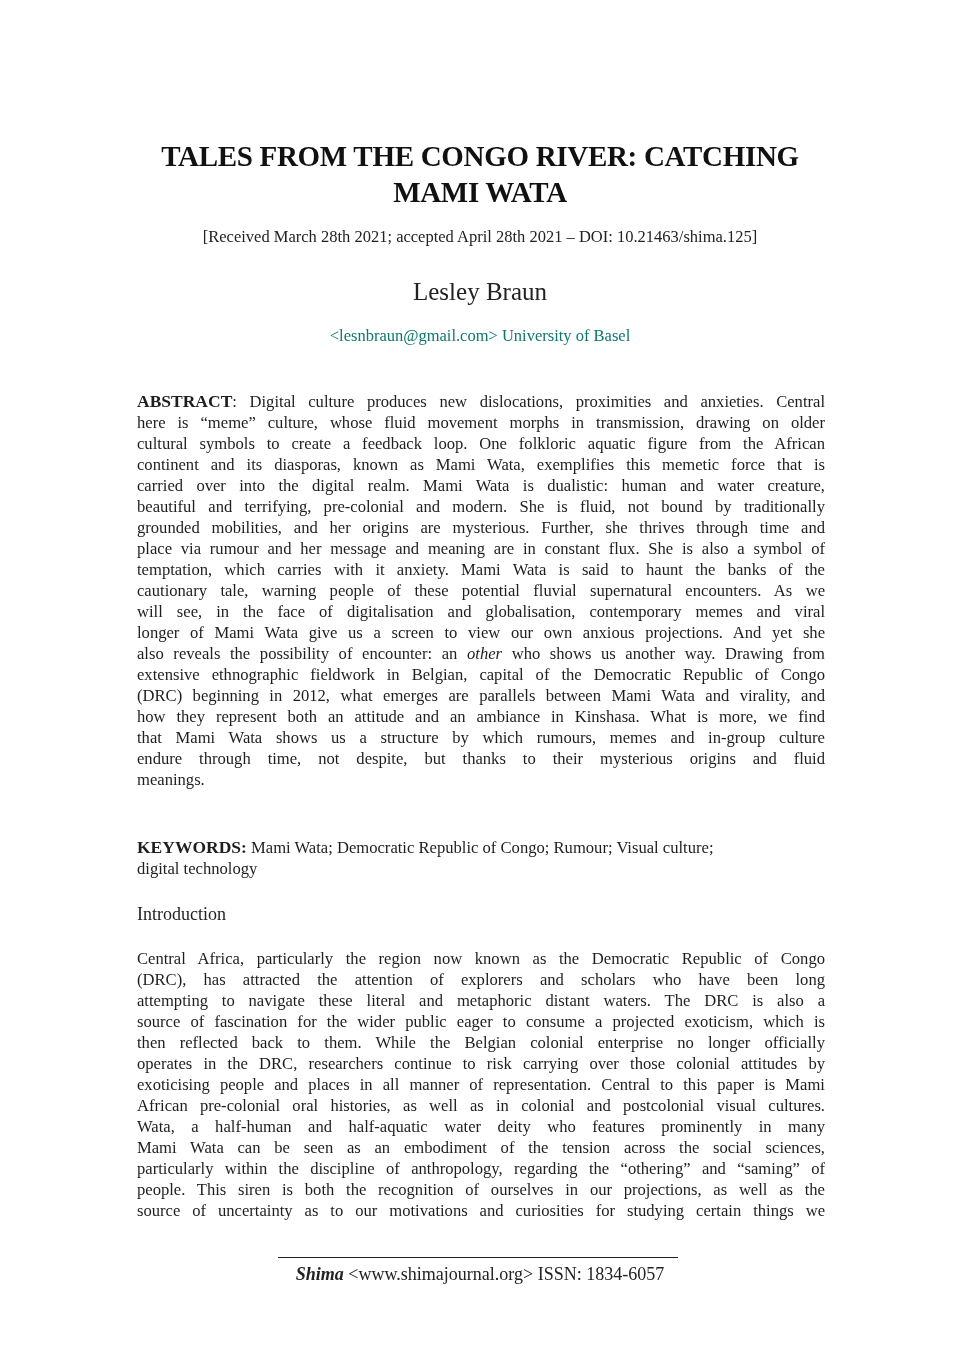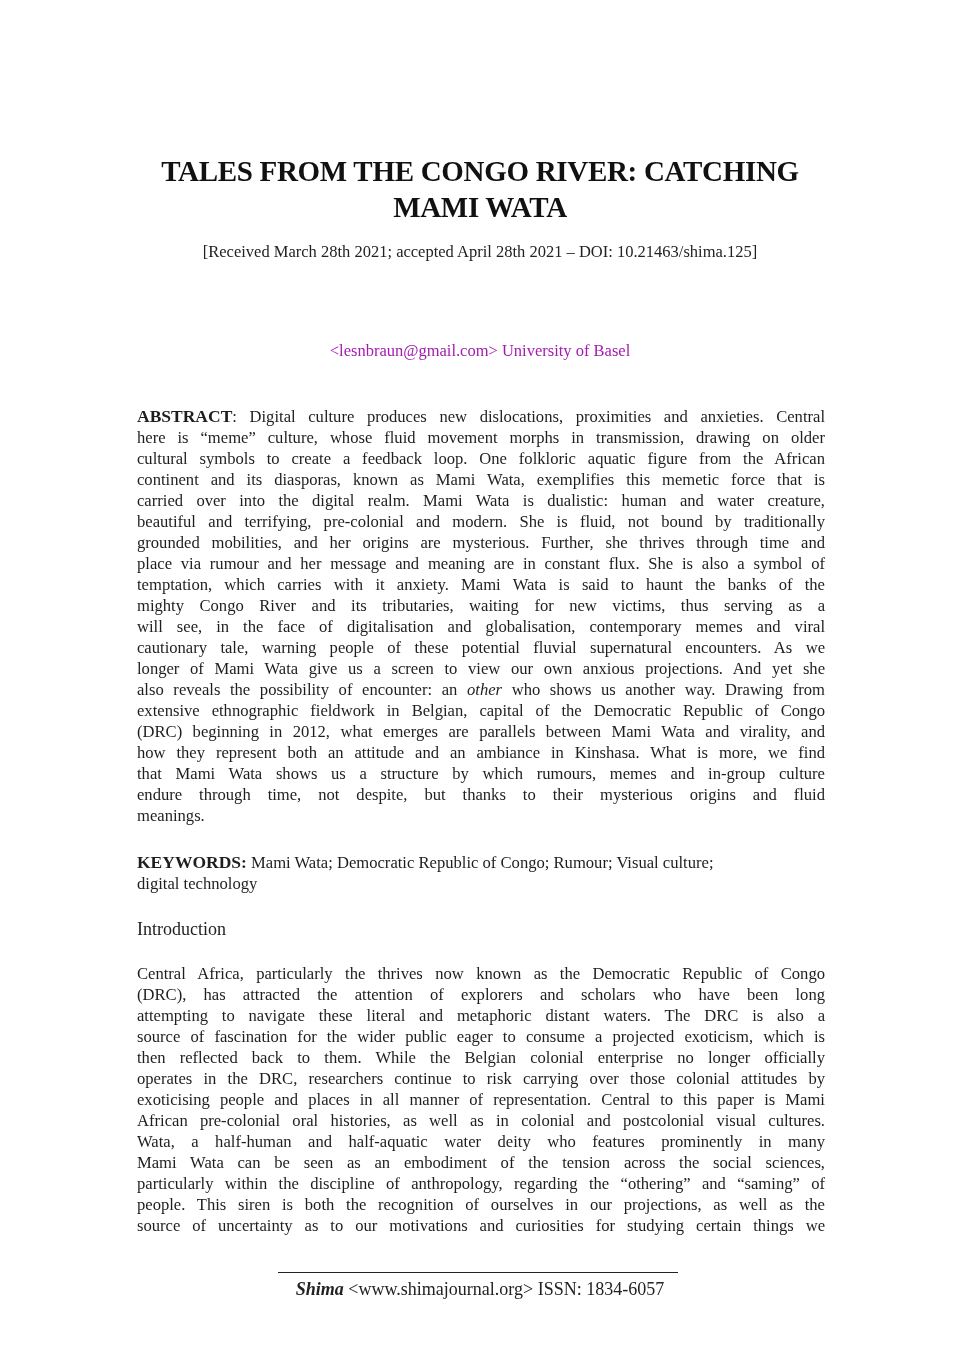--- a/index.html
+++ b/index.html
@@ -1,26 +1,26 @@
 <!DOCTYPE html>
 <html><head>
 <meta charset="utf-8">
 <style>
   html, body { margin: 0; padding: 0; background: #ffffff; }
   body { width: 960px; height: 1364px; position: relative; overflow: hidden;
          font-family: "Liberation Serif", "DejaVu Serif", serif; color: #1a1a1a; }
-  .page { position: absolute; left: 0; top: 15px; width: 960px; height: 972px; }
+  .page { position: absolute; left: 0; top: 0; width: 960px; height: 972px; }
   .title { position: absolute; left: 100px; width: 760px; top: 138px; text-align: center;
            font-weight: bold; font-size: 29px; line-height: 36px; letter-spacing: -0.3px; color: #111; }
   .received { position: absolute; left: 100px; width: 760px; top: 226px; text-align: center;
               font-size: 16.5px; line-height: 22px; color: #222; font-family: Liberation Serif, serif; }
   .author { position: absolute; left: 100px; width: 760px; top: 276px; text-align: center;
             font-size: 25px; line-height: 32px; color: #222; }
   .affil { position: absolute; left: 100px; width: 760px; top: 325px; text-align: center;
-           font-size: 16.5px; line-height: 22px; color: #a21caf; }
+           font-size: 16.5px; line-height: 22px; color: #0f766e; }
   .block { position: absolute; left: 137px; width: 688px; font-size: 16.6px; line-height: 21px; color: #1e1e1e; }
   .line { display: block; text-align: justify; text-align-last: justify; white-space: nowrap; height: 21px; }
   .line.last { text-align-last: left; }
   .abstract { top: 391px; }
   .kw { top: 837px; }
   .intro-h { position: absolute; left: 137px; top: 903px; font-size: 18px; line-height: 22px; color: #222; }
   .intro { top: 948px; }
   .lbl { font-weight: bold; font-size: 17.5px; }
   .footer-rule { position: absolute; left: 278px; width: 400px; top: 1257px; height: 0; border-top: 1.3px solid #222; }
   .footer { position: absolute; left: 200px; width: 560px; top: 1264px; text-align: center; font-size: 18px; line-height: 20px; color: #222; }
@@ -32,55 +32,55 @@
 
 <div class="page">
 
   <div class="title">
     <div>TALES FROM THE CONGO RIVER: CATCHING</div>
     <div>MAMI WATA</div>
   </div>
 
   <div class="received">[Received March 28th 2021; accepted April 28th 2021 – DOI: 10.21463/shima.125]</div>
 
+  <div class="author">Lesley Braun</div>
 
   <div class="affil">&lt;lesnbraun@gmail.com&gt; University of Basel</div>
 
   <div class="block abstract">
     <span class="line"><span class="lbl">ABSTRACT</span><span>: Digital culture produces new dislocations, proximities and anxieties. Central</span></span>
     <span class="line">here is “meme” culture, whose fluid movement morphs in transmission, drawing on older</span>
     <span class="line">cultural symbols to create a feedback loop. One folkloric aquatic figure from the African</span>
     <span class="line">continent and its diasporas, known as Mami Wata, exemplifies this memetic force that is</span>
     <span class="line">carried over into the digital realm. Mami Wata is dualistic: human and water creature,</span>
     <span class="line">beautiful and terrifying, pre-colonial and modern. She is fluid, not bound by traditionally</span>
     <span class="line">grounded mobilities, and her origins are mysterious. Further, she thrives through time and</span>
     <span class="line">place via rumour and her message and meaning are in constant flux. She is also a symbol of</span>
     <span class="line">temptation, which carries with it anxiety. Mami Wata is said to haunt the banks of the</span>
-    <span class="line">mighty Congo River and its tributaries, waiting for new victims, thus serving as a</span>
+    <span class="line">cautionary tale, warning people of these potential fluvial supernatural encounters. As we</span>
     <span class="line">will see, in the face of digitalisation and globalisation, contemporary memes and viral</span>
-    <span class="line">cautionary tale, warning people of these potential fluvial supernatural encounters. As we</span>
     <span class="line">longer of Mami Wata give us a screen to view our own anxious projections. And yet she</span>
     <span class="line"><span>also reveals the possibility of encounter: an </span><em>other</em><span> who shows us another way. Drawing from</span></span>
     <span class="line">extensive ethnographic fieldwork in Belgian, capital of the Democratic Republic of Congo</span>
     <span class="line">(DRC) beginning in 2012, what emerges are parallels between Mami Wata and virality, and</span>
     <span class="line">how they represent both an attitude and an ambiance in Kinshasa. What is more, we find</span>
     <span class="line">that Mami Wata shows us a structure by which rumours, memes and in-group culture</span>
     <span class="line">endure through time, not despite, but thanks to their mysterious origins and fluid</span>
     <span class="line last">meanings.</span>
   </div>
 
   <div class="block kw">
     <span class="line last"><span class="lbl">KEYWORDS:</span><span> Mami Wata; Democratic Republic of Congo; Rumour; Visual culture;</span></span>
     <span class="line last">digital technology</span>
   </div>
 
   <div class="intro-h">Introduction</div>
 
   <div class="block intro">
-    <span class="line">Central Africa, particularly the thrives now known as the Democratic Republic of Congo</span>
+    <span class="line">Central Africa, particularly the region now known as the Democratic Republic of Congo</span>
     <span class="line">(DRC), has attracted the attention of explorers and scholars who have been long</span>
     <span class="line">attempting to navigate these literal and metaphoric distant waters. The DRC is also a</span>
     <span class="line">source of fascination for the wider public eager to consume a projected exoticism, which is</span>
     <span class="line">then reflected back to them. While the Belgian colonial enterprise no longer officially</span>
     <span class="line">operates in the DRC, researchers continue to risk carrying over those colonial attitudes by</span>
     <span class="line">exoticising people and places in all manner of representation. Central to this paper is Mami</span>
     <span class="line">African pre-colonial oral histories, as well as in colonial and postcolonial visual cultures.</span>
     <span class="line">Wata, a half-human and half-aquatic water deity who features prominently in many</span>
     <span class="line">Mami Wata can be seen as an embodiment of the tension across the social sciences,</span>
     <span class="line">particularly within the discipline of anthropology, regarding the “othering” and “saming” of</span>

